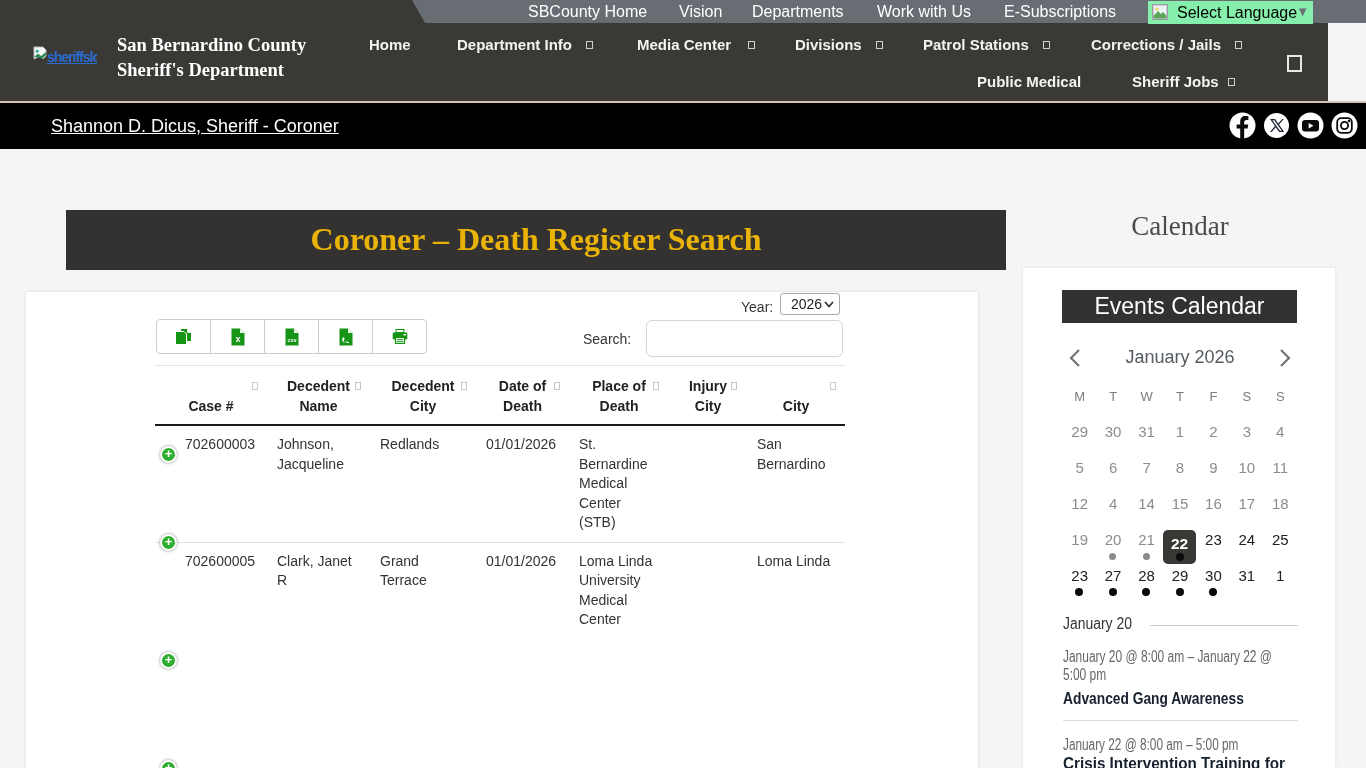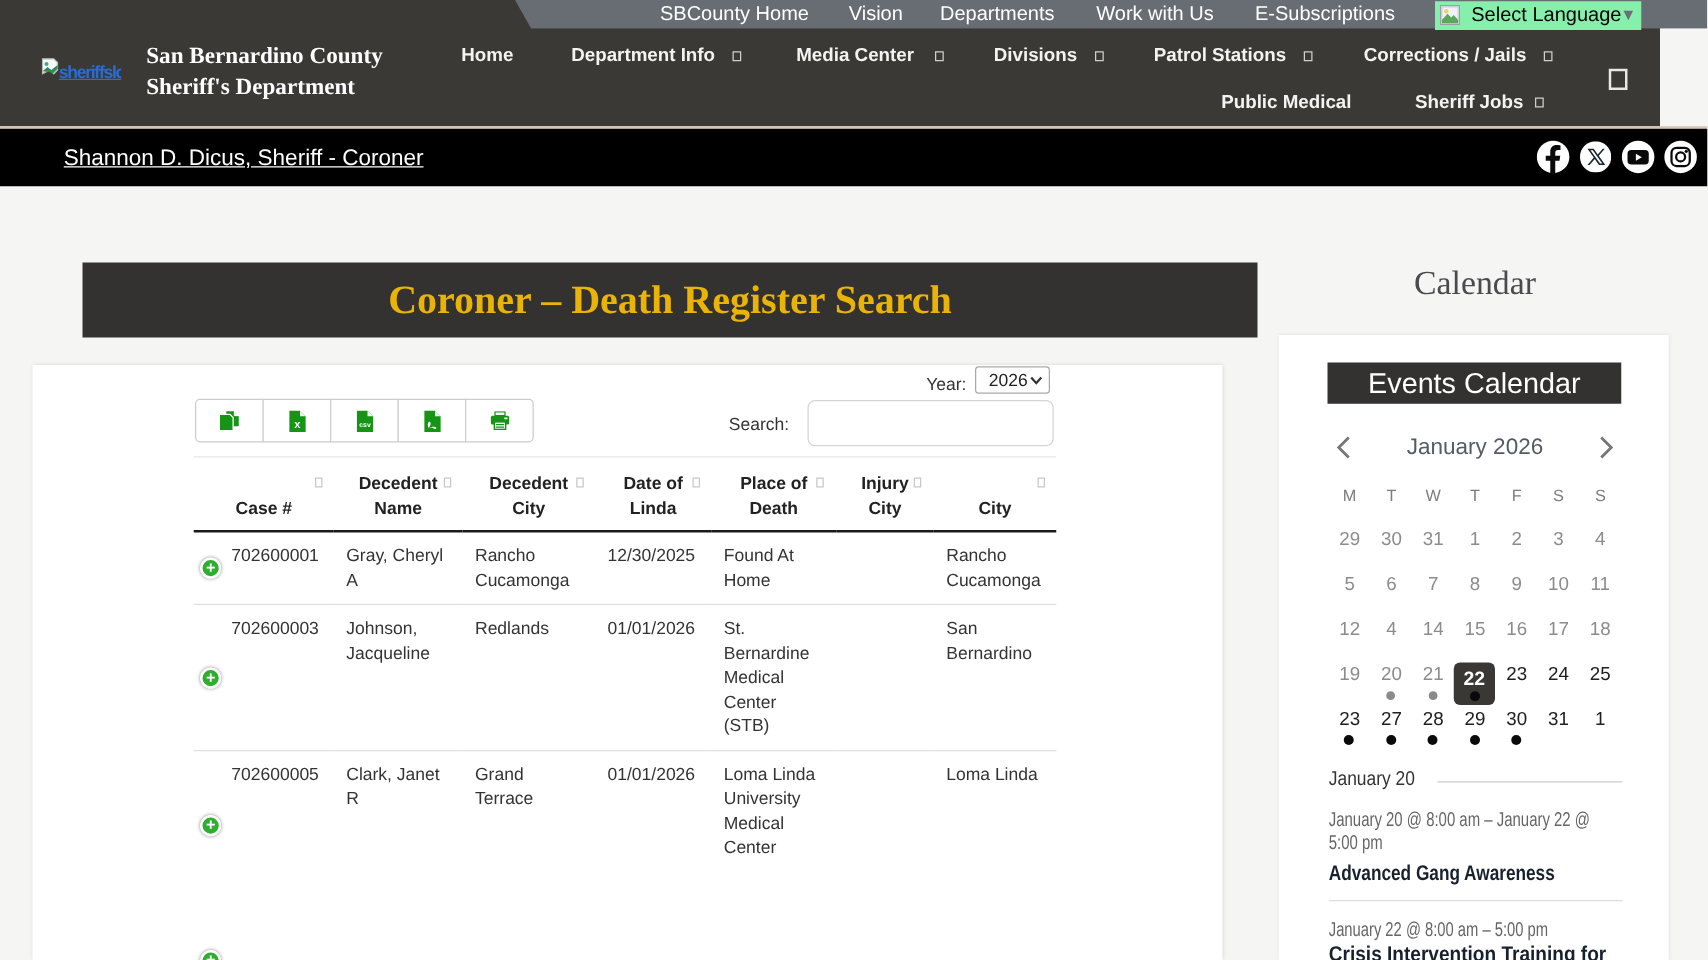--- a/index.html
+++ b/index.html
@@ -181,36 +181,27 @@
       <col style="width:93px">
       <col style="width:100px">
       <col style="width:78px">
       <col style="width:98px">
     </colgroup>
  <thead>
       <tr>
    <th>Case #</th>
         <th>Decedent Name</th>
         <th>Decedent City</th>
-        <th>Date of Linda</th>
+        <th>Date of Death</th>
         <th>Place of Death</th>
         <th>Injury City</th>
         <th>City</th>
  </tr>
     </thead>
  <tbody>
-  <tr>
-        <td style="padding-left:30px;">702600001</td>
-        <td>Gray, Cheryl A</td>
-        <td>Rancho Cucamonga</td>
-        <td>12/30/2025</td>
-        <td>Found At Home</td>
-        <td></td>
-        <td>Rancho Cucamonga</td>
-      </tr>
   <tr>
         <td style="padding-left:30px;">702600003</td>
         <td>Johnson, Jacqueline</td>
         <td>Redlands</td>
         <td>01/01/2026</td>
         <td>St. Bernardine Medical Center (STB)</td>
         <td></td>
         <td>San Bernardino</td>
       </tr>
   <tr>

